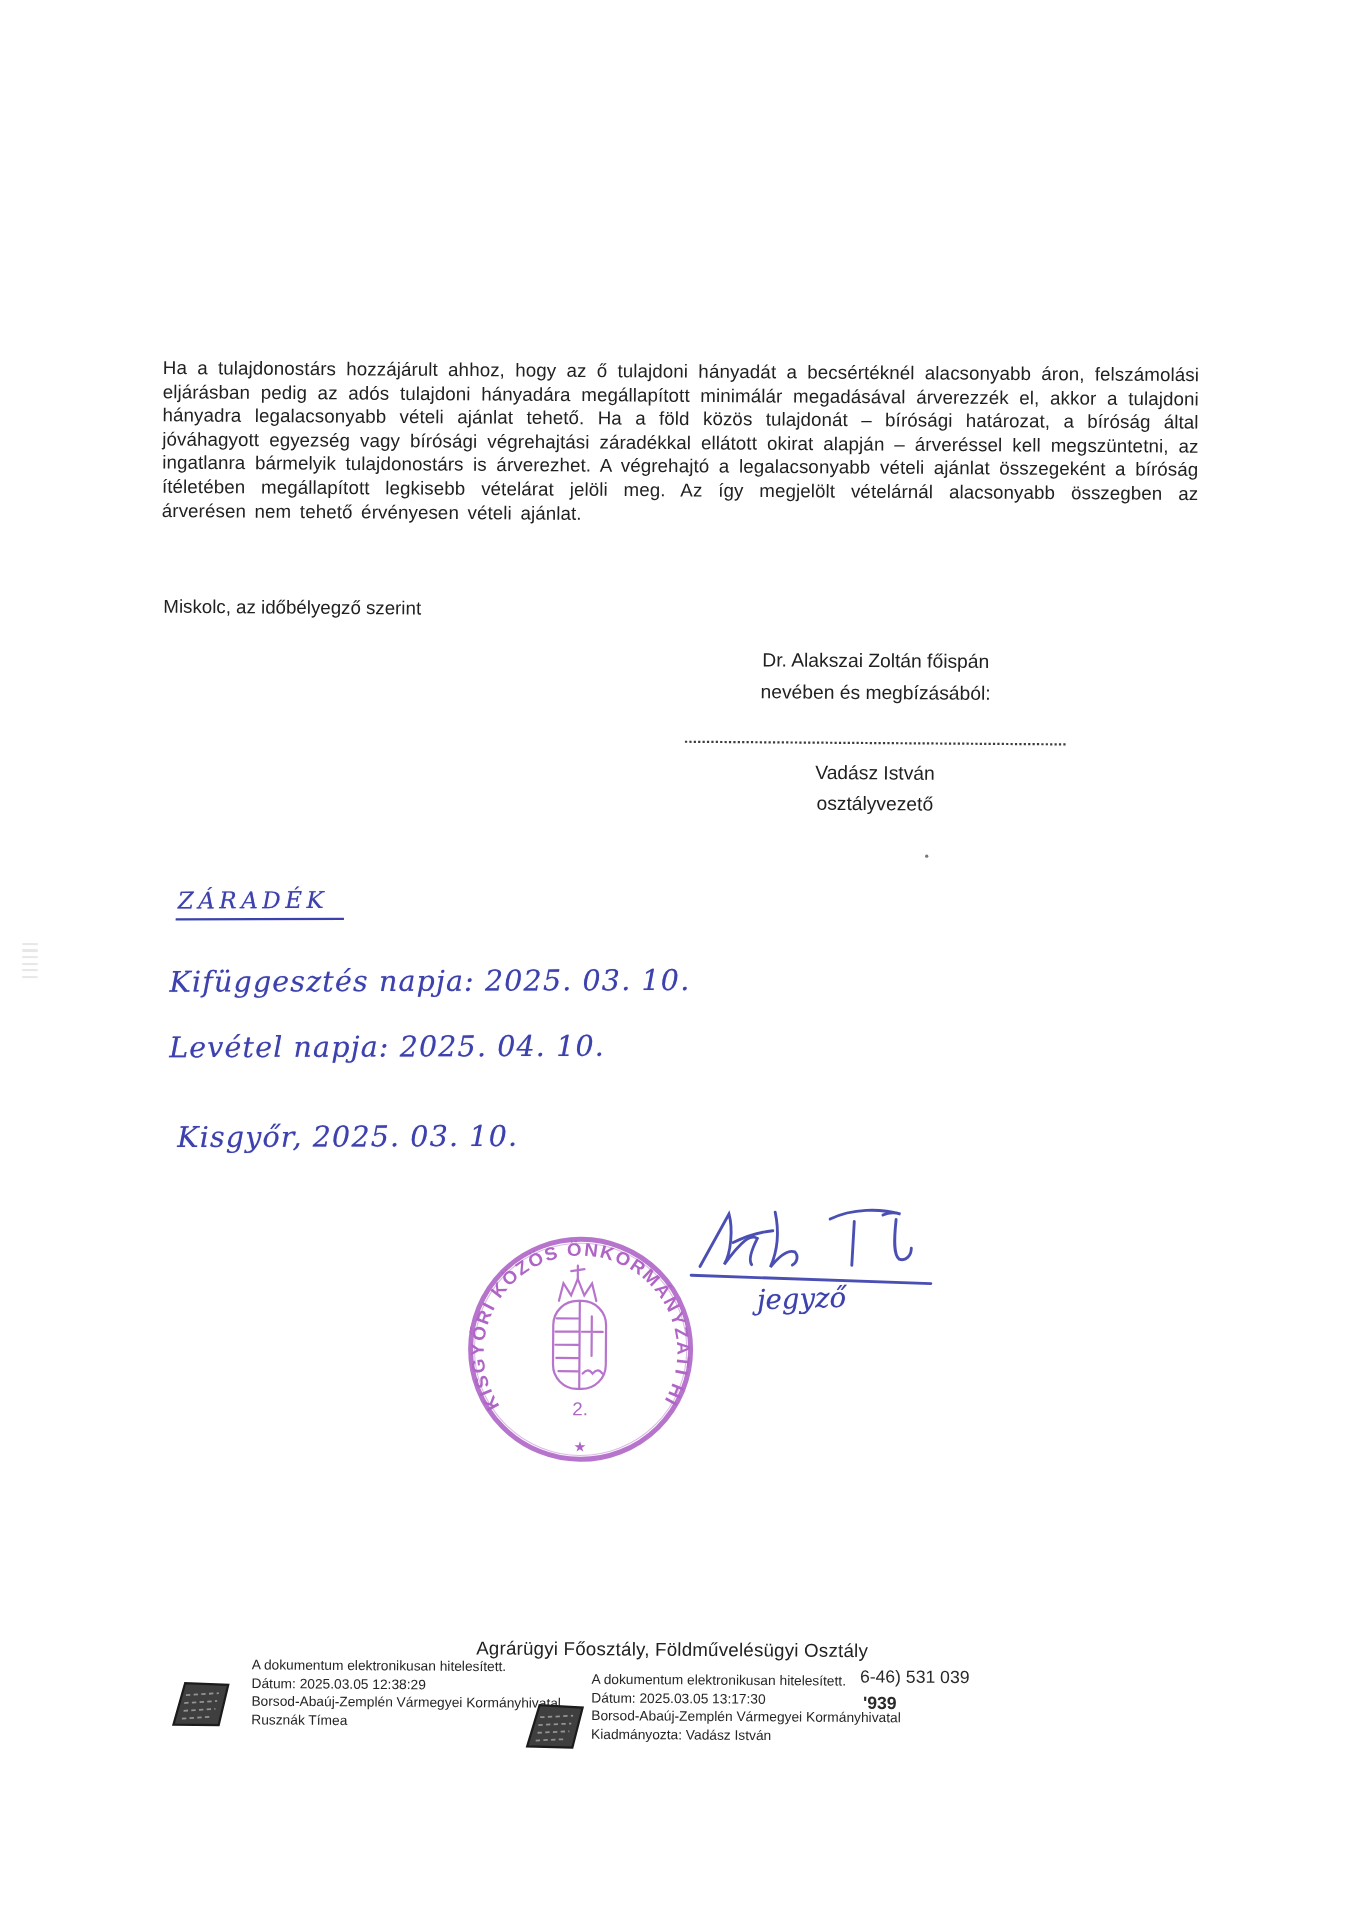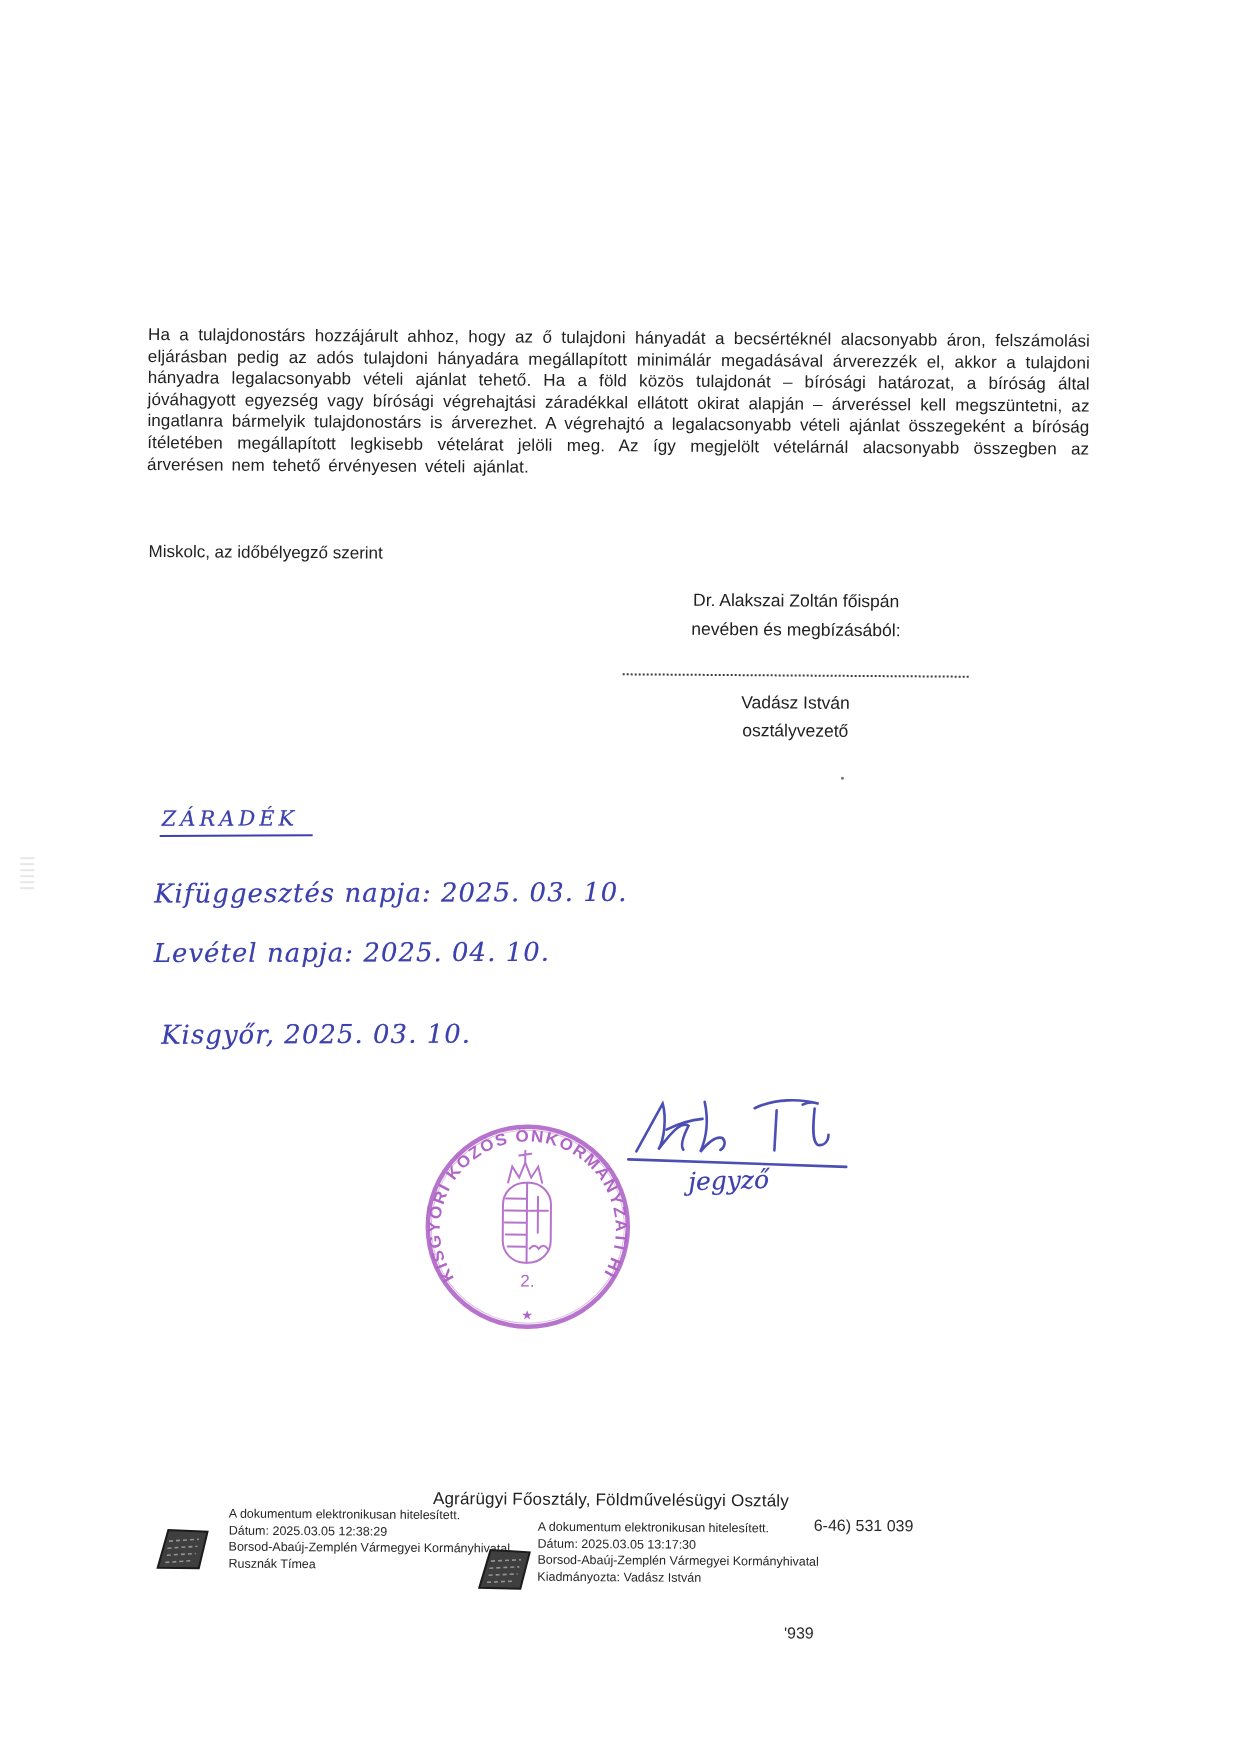--- a/index.html
+++ b/index.html
@@ -35,22 +35,22 @@
   .stamp-wrap{position:absolute;left:428px;top:1118px;width:212px;height:212px;opacity:.92;}
   .sig-svg{position:absolute;left:626px;top:1082px;}
   .footer-dept{position:absolute;left:441px;top:1487px;font-size:17px;letter-spacing:0.2px;}
   .estamp-text{position:absolute;font-size:12.5px;line-height:16.5px;color:#262626;white-space:nowrap;}
   .estamp-text.left{left:237px;top:1505px;}
   .estamp-text.right{left:546px;top:1516px;}
   .estamp-icon{position:absolute;}
   .estamp-icon.left{left:156px;top:1520px;transform:rotate(-4deg);}
   .estamp-icon.right{left:478px;top:1538px;transform:rotate(-3deg);}
   .frag{position:absolute;font-size:16px;color:#2a2a2a;white-space:nowrap;}
-  .frag1{left:790px;top:1512px;margin-left:32px;}
-  .frag2{left:793px;top:1620px;}
+  .frag1{left:790px;top:1512px;}
+  .frag2{left:793px;top:1536px;font-weight:bold;}
   .smudge{position:absolute;left:24px;top:858px;width:14px;height:34px;
     background:repeating-linear-gradient(180deg, rgba(120,120,130,.18) 0 2px, transparent 2px 6px);
     filter:blur(.4px);}
   .dot-artifact{position:absolute;left:844px;top:772px;width:3px;height:3px;background:#777;border-radius:50%;}
 </style>
 </head>
 <body>
 
 <div class="scan-layer">
 

